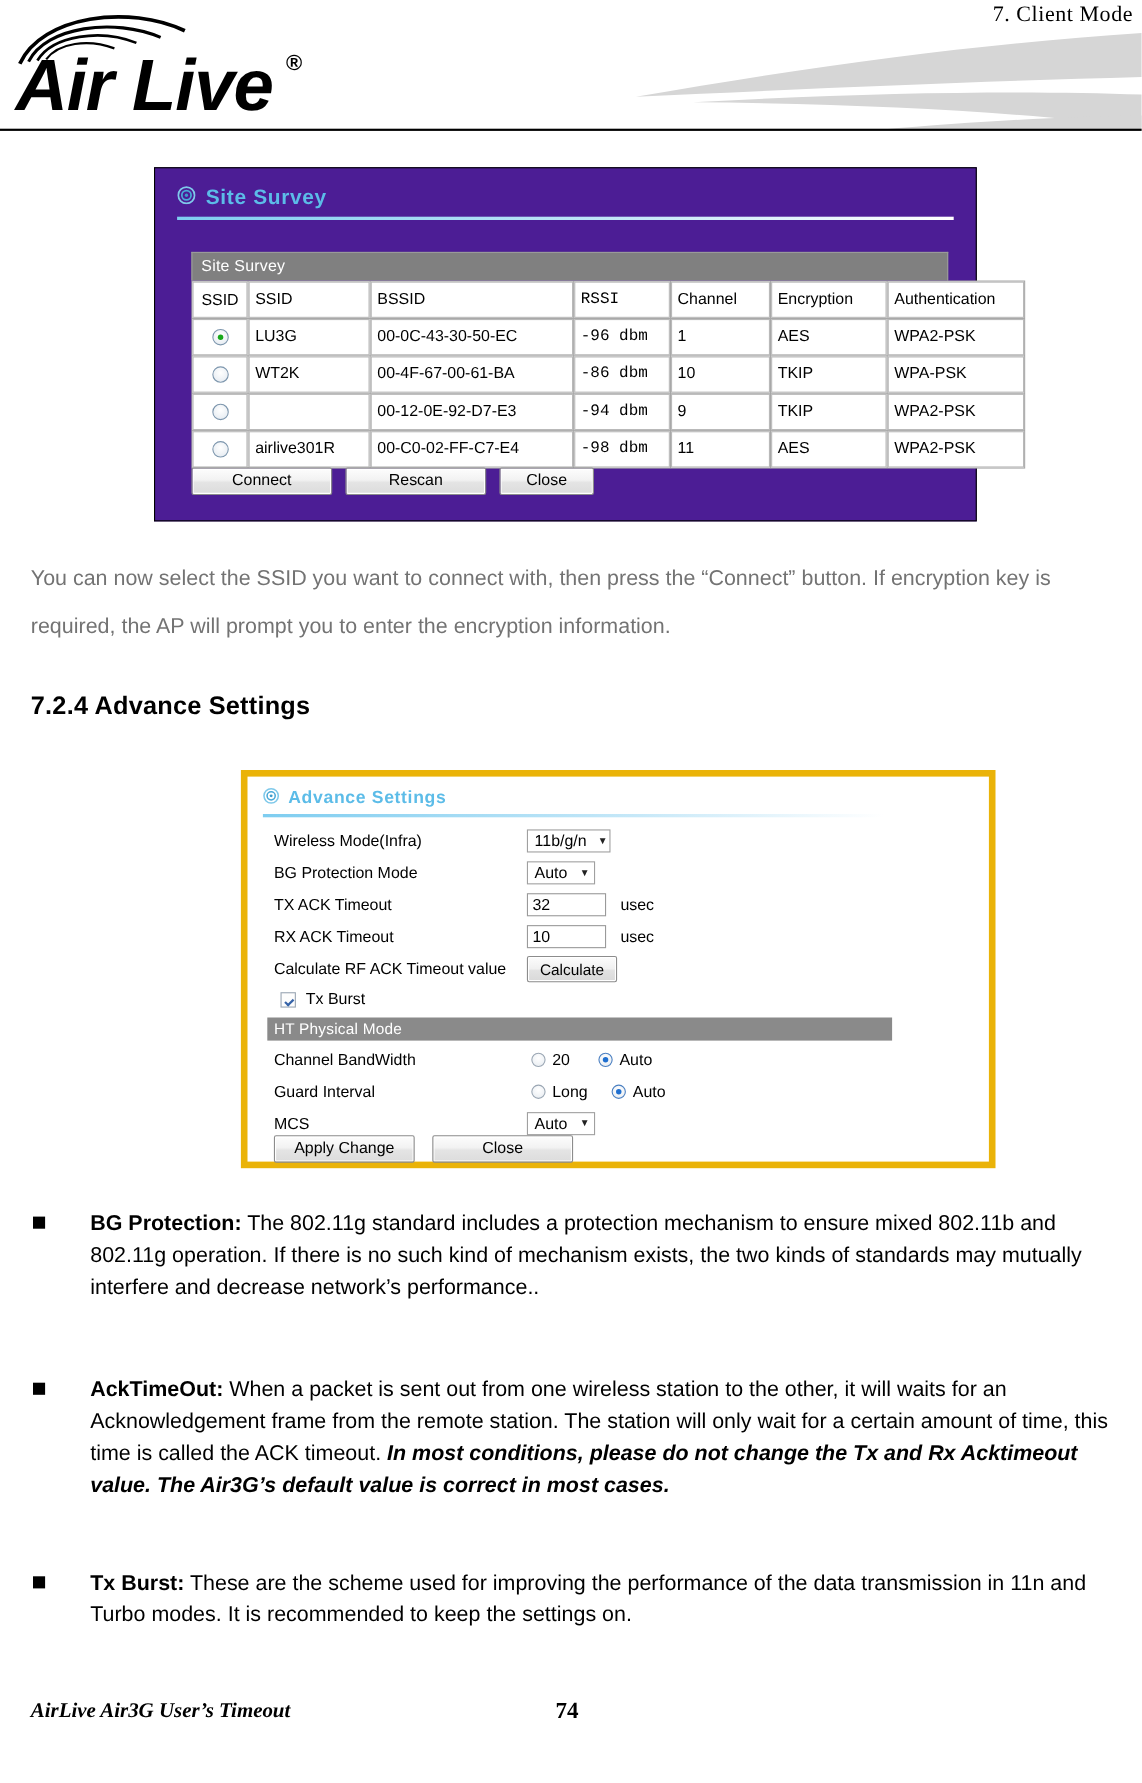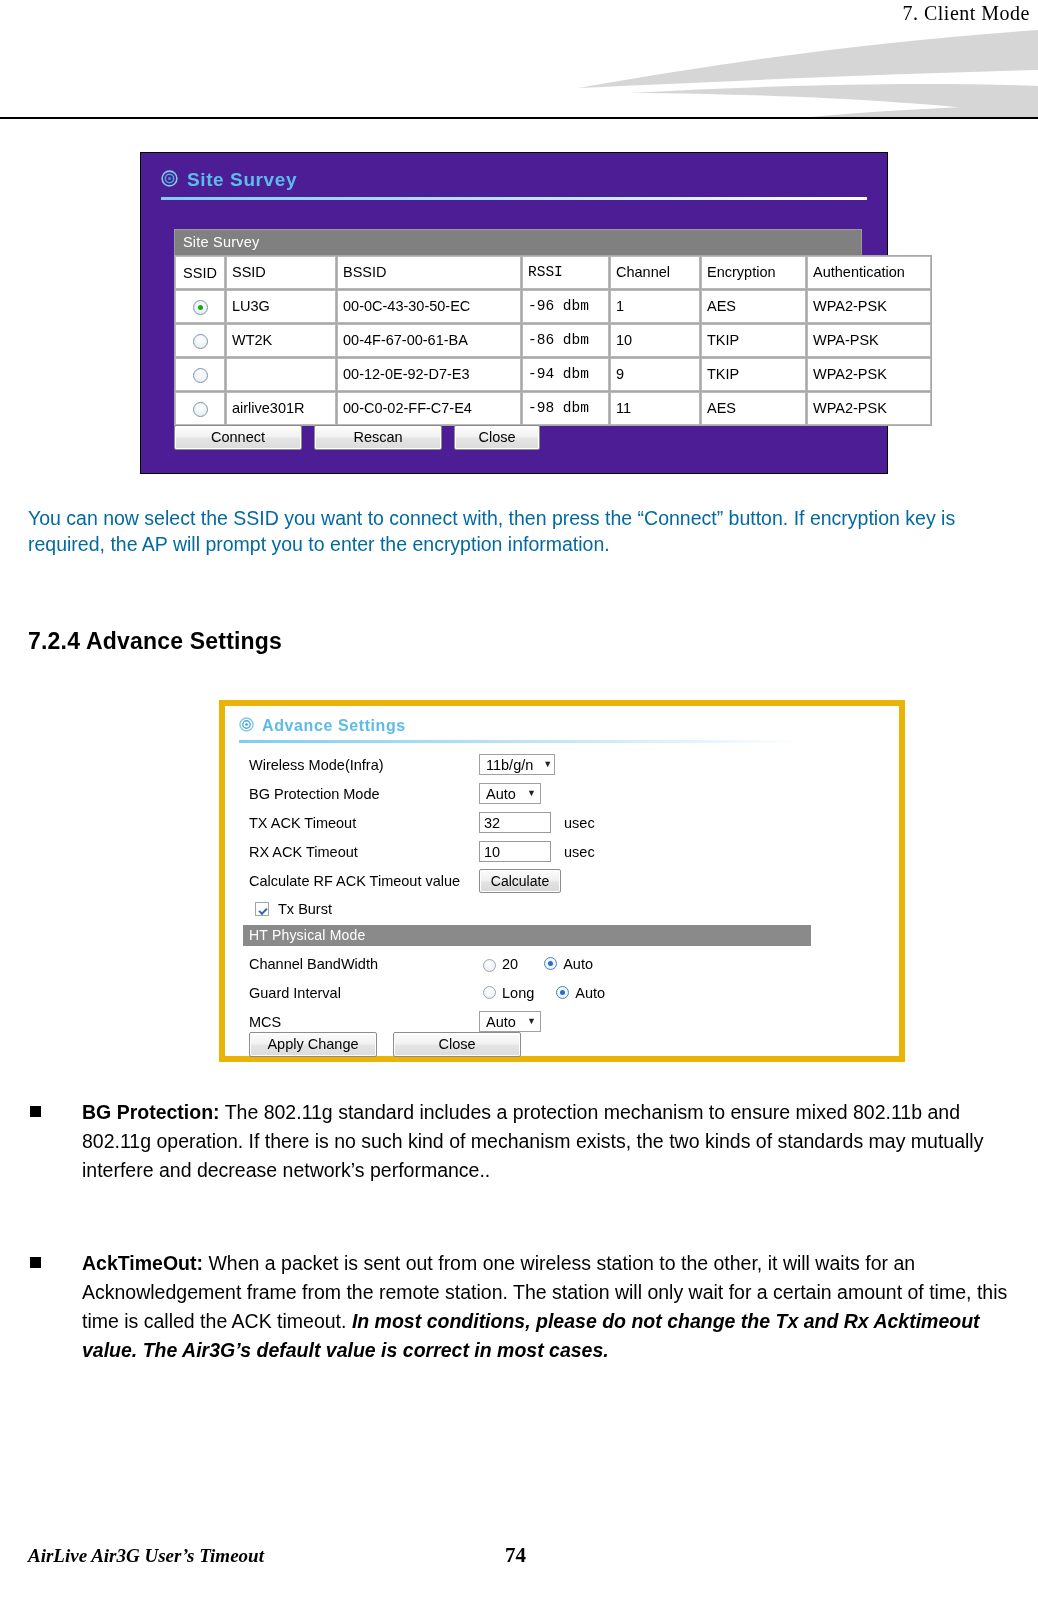--- a/index.html
+++ b/index.html
@@ -84,21 +84,21 @@
     padding:3px 0 4px 0;text-align:center;box-sizing:border-box;
     box-shadow:inset 0 0 0 1px #ffffff;
   }
   .btn.connect{width:128px;}
   .btn.rescan{width:128px;}
   .btn.close{width:86px;}
 
   
   .body-text{
     position:absolute;font-family:"Liberation Sans", sans-serif;
-    font-size:19.5px;line-height:26px;color:#0369a1;
+    font-size:19.5px;line-height:43px;color:#737373;
   }
   .p-intro{left:28px;top:505px;width:1000px;}
   .h-sub{
     position:absolute;left:28px;top:628px;
     font-size:23px;font-weight:bold;color:#000;letter-spacing:.2px;
   }
 
   
   .adv-panel{
     position:absolute;left:219px;top:700px;width:686px;height:362px;
@@ -153,21 +153,21 @@
     border:1px solid #9aa6b3;
     background:radial-gradient(circle at 50% 36%,#ffffff 0%,#f0f3f6 60%,#e3e8ee 100%);
     box-sizing:border-box;position:relative;vertical-align:middle;margin-right:6px;
   }
   .rad.on{border-color:#4a7fc1;}
   .rad.on::after{
     content:"";position:absolute;left:3px;top:3px;width:5px;height:5px;
     border-radius:50%;background:#1f6fd0;
   }
   .opt{display:inline-flex;align-items:center;font-size:14.5px;margin-right:22px;}
-  .opt.wide{margin-right:26px;align-items:flex-end;}
+  .opt.wide{margin-right:26px;}
   .radgroup{display:flex;align-items:center;padding-left:4px;}
   .adv-buttons{position:absolute;left:24px;top:326px;display:flex;gap:16px;}
   .btn.apply{width:128px;}
   .btn.advclose{width:128px;}
 
   
   .bul{
     position:absolute;font-family:"Liberation Sans", sans-serif;
     font-size:19.5px;line-height:29px;color:#000;
   }
@@ -193,20 +193,34 @@
   }
 </style>
 </head>
 <body>
 
 <div class="page">
 
   <div class="header">
     <div class="hdr-right">7.    Client  Mode</div>
 
+    <div class="logo">
+      <svg width="300" height="100" viewBox="0 0 300 100" xmlns="http://www.w3.org/2000/svg">
+
+        <g fill="none" stroke="#000">
+          <path d="M10 52 C 30 8, 110 -2, 160 22" stroke-width="3.4"></path>
+          <path d="M18 50 C 34 18, 96 10, 138 28" stroke-width="2.8"></path>
+          <path d="M26 49 C 40 26, 84 20, 116 33" stroke-width="2.4"></path>
+          <path d="M34 48 C 45 33, 72 29, 96 38" stroke-width="2"></path>
+        </g>
+
+        <text x="6" y="94" font-family="Liberation Sans, sans-serif" font-size="66" font-weight="bold" font-style="italic" letter-spacing="-1">Air Live</text>
+        <text x="252" y="58" font-family="Liberation Sans, sans-serif" font-size="20" font-weight="bold">®</text>
+      </svg>
+    </div>
 
     <div class="swoosh">
       <svg width="708" height="92" viewBox="0 0 708 92" xmlns="http://www.w3.org/2000/svg">
         <path d="M248 62 C 420 32, 560 14, 708 4 L708 44 C 560 48, 420 54, 248 62 Z" fill="#d6d6d6"></path>
         <path d="M300 67 C 460 68, 600 76, 708 90 L708 60 C 600 56, 460 58, 300 67 Z" fill="#d6d6d6"></path>
         <path d="M470 92 C 560 84, 640 80, 708 79 L708 92 Z" fill="#d6d6d6"></path>
       </svg>
     </div>
     <div class="hdr-rule"></div>
   </div>
@@ -391,17 +405,21 @@
   <div class="bul b1">
     <span class="sq"></span>
     <span class="txtblk"><b>BG Protection:</b><span>  The 802.11g standard includes a protection mechanism to ensure mixed 802.11b and 802.11g operation. If there is no such kind of mechanism exists, the two kinds of standards may mutually interfere and decrease network’s performance..</span></span>
   </div>
 
   <div class="bul b2">
     <span class="sq"></span>
     <span class="txtblk"><b>AckTimeOut:</b><span>  When a packet is sent out from one wireless station to the other, it will waits for an Acknowledgement frame from the remote station.    The station will only wait for a certain amount of time, this time is called the ACK timeout.  </span><i>In most conditions, please do not change the Tx and Rx Acktimeout value.    The Air3G’s default value is correct in most cases.</i></span>
   </div>
 
+  <div class="bul b3">
+    <span class="sq"></span>
+    <span class="txtblk"><b>Tx Burst:</b><span>  These are the scheme used for improving the performance of the data transmission in 11n and Turbo modes.    It is recommended to keep the settings on.</span></span>
+  </div>
 
   <div class="footer-left">AirLive Air3G User’s Timeout</div>
   <div class="footer-page">74</div>
 
 </div>
 
 </body></html>

